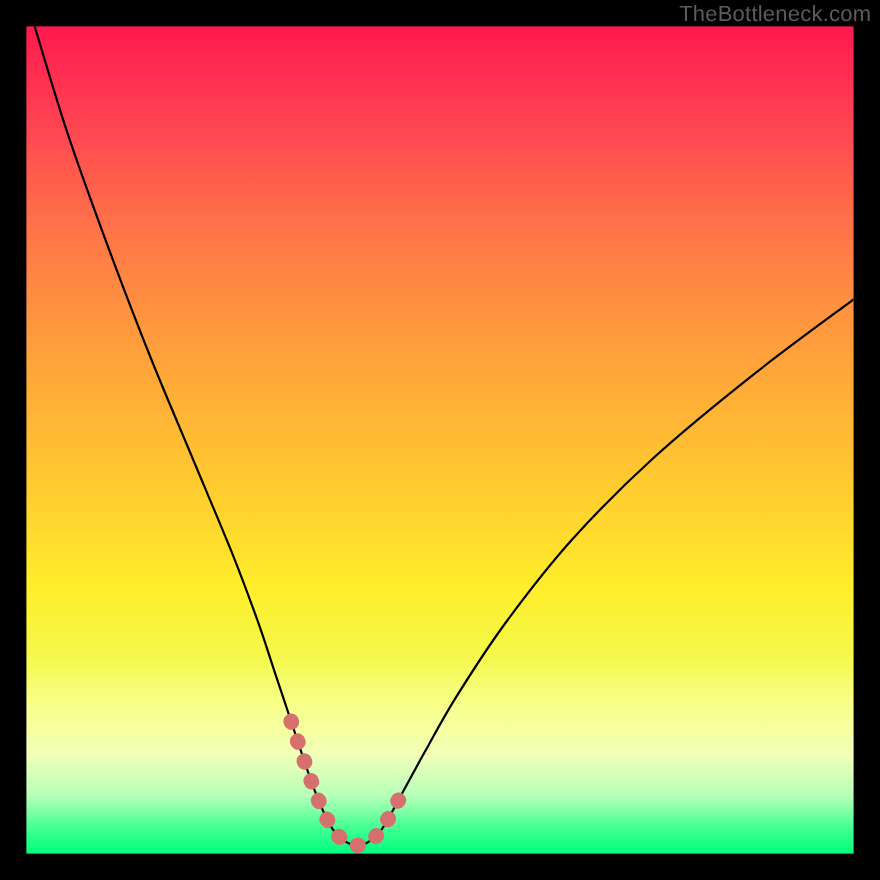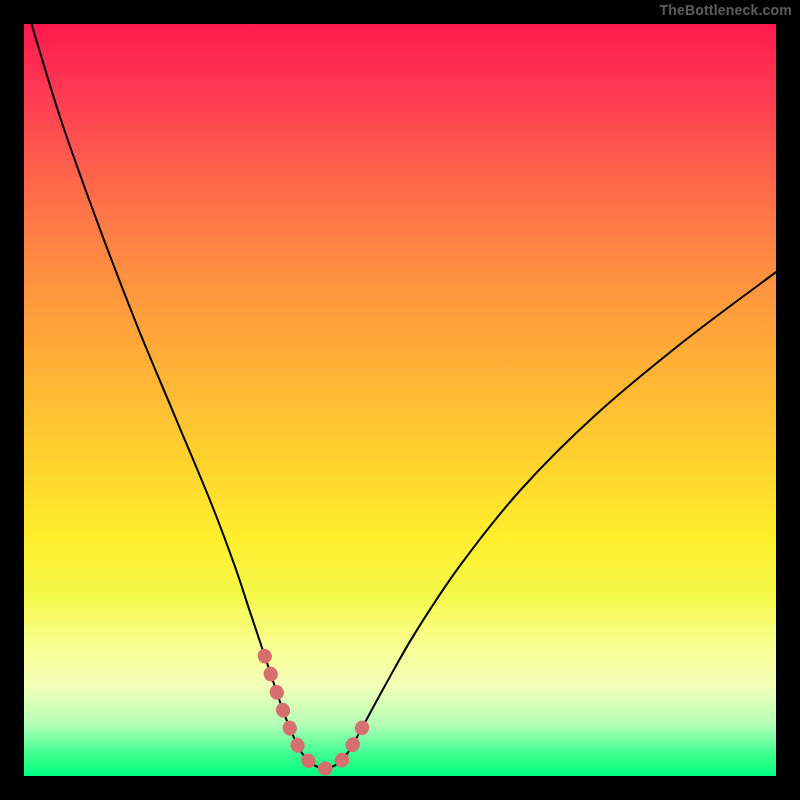--- a/index.html
+++ b/index.html
@@ -49,22 +49,22 @@
     position: absolute;
     inset: 0;
     width: 100%;
     height: 100%;
   }
   .watermark {
     position: absolute;
     top: 2px;
     right: 8px;
     color: #5c5c5c;
-    font-size: 14px;
-    font-weight: 700;
+    font-size: 20px;
+    font-weight: 400;
     letter-spacing: 0.2px;
     user-select: none;
   }
 </style>
 </head>
 <body>
 
 <div class="frame">
 
   <div class="watermark">TheBottleneck.com</div>

